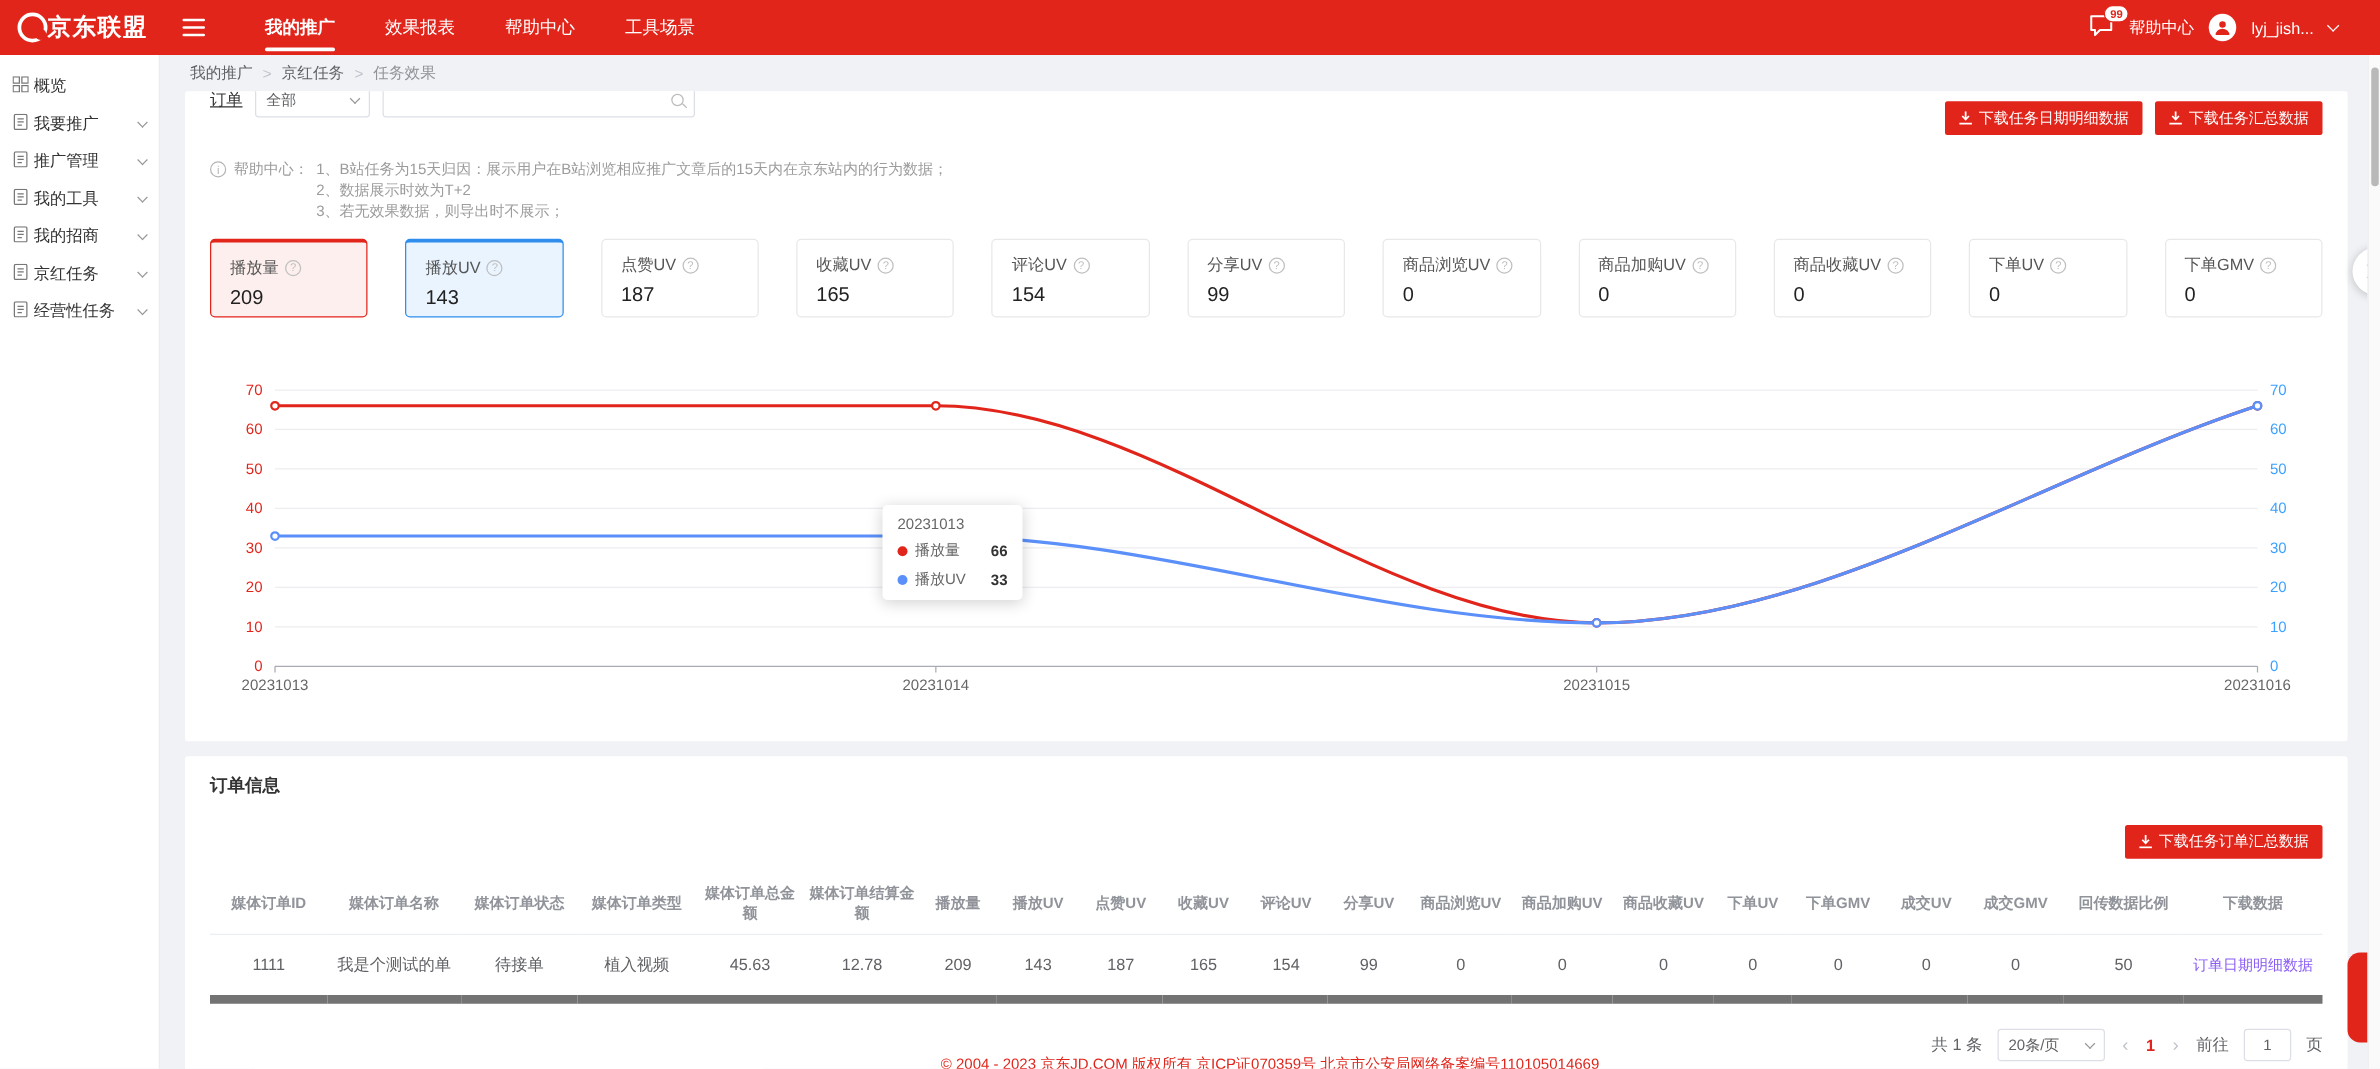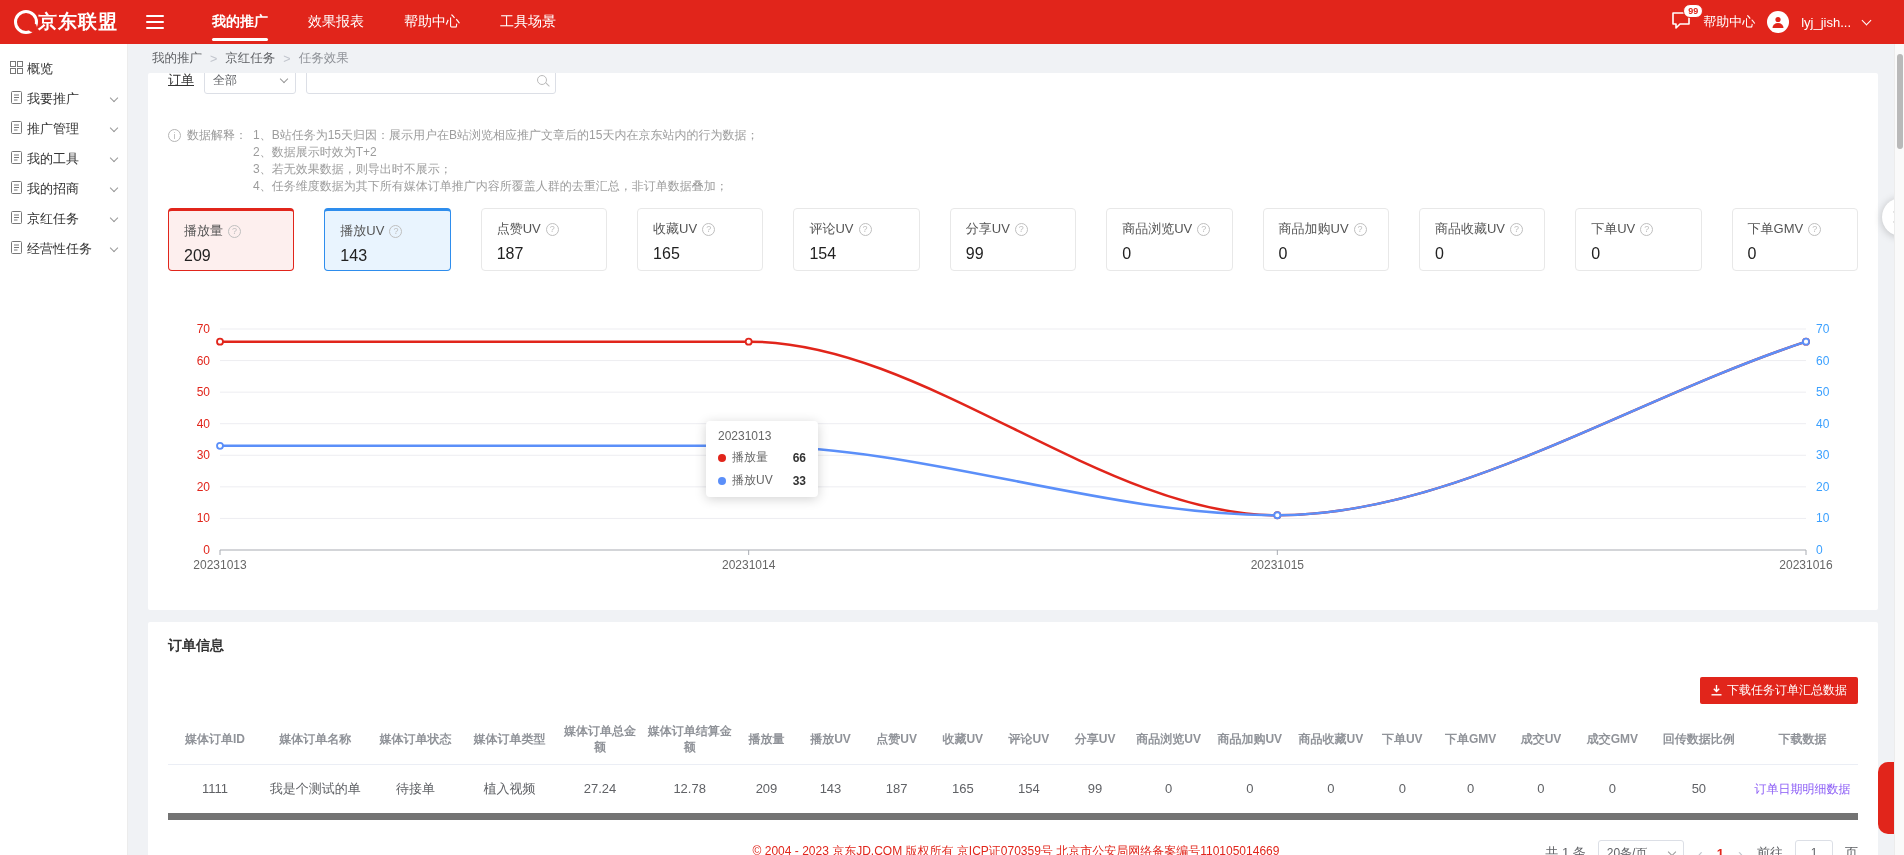--- a/index.html
+++ b/index.html
@@ -212,29 +212,44 @@
       <span class="filter-label">订单</span>
       <div class="select-box">
         <span>全部</span>
         <span class="chev-g" style="margin:0 0 2px 0;"></span>
       </div>
       <div class="search-input">
         <input value="" style="">
         <span class="mag"></span>
       </div>
     </div>
+    <div class="dl-buttons">
+      <button class="red-btn">
+        <svg width="11" height="11" viewBox="0 0 11 11">
+          <path d="M5.5 0 v6 M2.8 3.8 L5.5 6.6 L8.2 3.8" stroke="#fff" stroke-width="1.4" fill="none"></path>
+          <path d="M0.5 9.8 h10" stroke="#fff" stroke-width="1.4"></path>
+        </svg>
+        <span>下载任务日期明细数据</span>
+      </button>
+      <button class="red-btn">
+        <svg width="11" height="11" viewBox="0 0 11 11">
+          <path d="M5.5 0 v6 M2.8 3.8 L5.5 6.6 L8.2 3.8" stroke="#fff" stroke-width="1.4" fill="none"></path>
+          <path d="M0.5 9.8 h10" stroke="#fff" stroke-width="1.4"></path>
+        </svg>
+        <span>下载任务汇总数据</span>
+      </button>
+    </div>
 
     <div class="notes">
       <i class="info-icon">i</i>
-      <span class="note-prefix">数据解释：</span>
+      <span class="note-prefix">帮助中心：</span>
       <div class="note-lines">
           <div>1、B站任务为15天归因：展示用户在B站浏览相应推广文章后的15天内在京东站内的行为数据；</div>
           <div>2、数据展示时效为T+2</div>
           <div>3、若无效果数据，则导出时不展示；</div>
-          <div>4、任务维度数据为其下所有媒体订单推广内容所覆盖人群的去重汇总，非订单数据叠加；</div>
         </div>
     </div>
 
     <div class="cards">
         <div class="stat-card red">
           <div class="card-label">
             <span>播放量</span>
             <span class="help-icon">?</span>
           </div>
           <div class="card-value">209</div>
@@ -408,21 +423,21 @@
             <th style="width: 90px;">回传数据比例</th>
             <th style="width: 104px;">下载数据</th>
           </tr>
         </thead>
       <tbody id="order-tbody">
           <tr>
             <td>1111</td>
             <td>我是个测试的单</td>
             <td>待接单</td>
             <td>植入视频</td>
-            <td>27.24</td>
+            <td>45.63</td>
             <td>12.78</td>
             <td>209</td>
             <td>143</td>
             <td>187</td>
             <td>165</td>
             <td>154</td>
             <td>99</td>
             <td>0</td>
             <td>0</td>
             <td>0</td>

